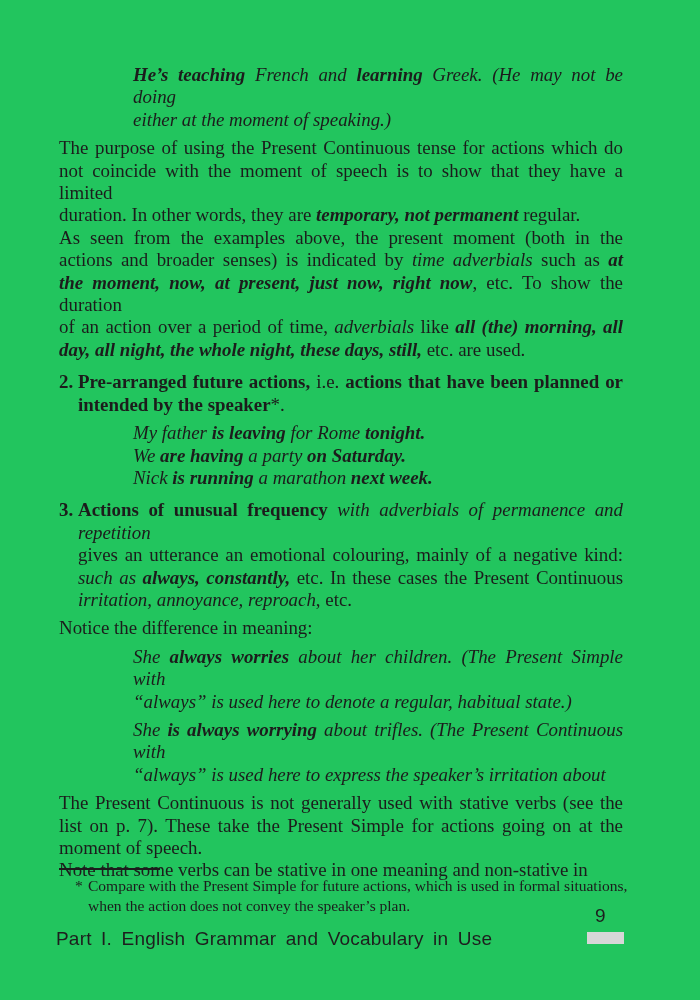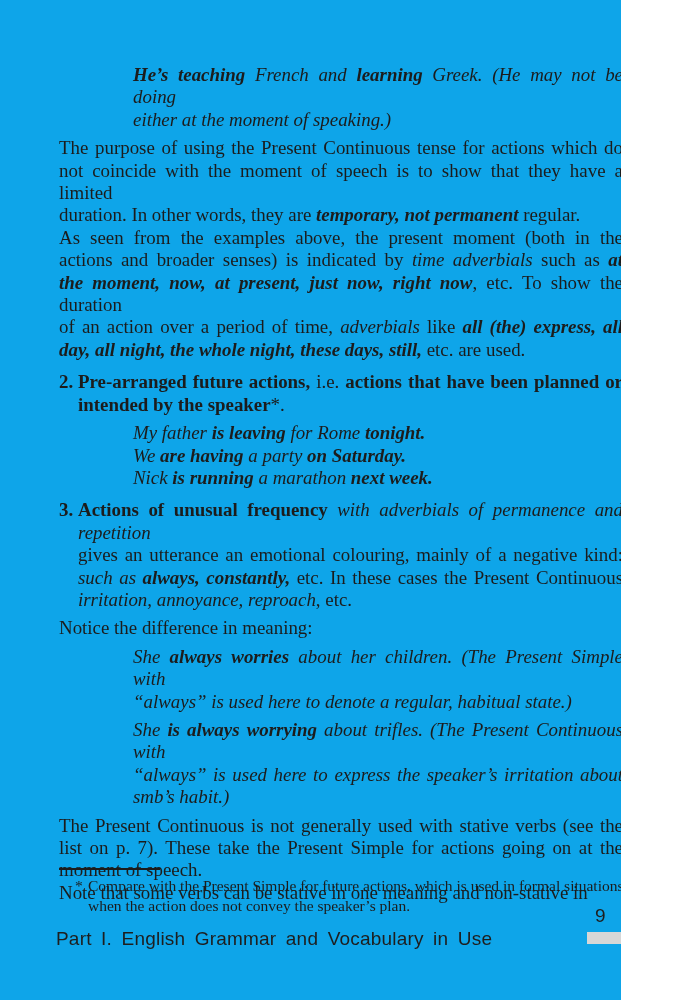--- a/index.html
+++ b/index.html
@@ -1,20 +1,20 @@
 <!DOCTYPE html>
 <html><head>
 <meta charset="utf-8">
 <style>
   * { margin:0; padding:0; box-sizing:border-box; }
   html, body { background:#ffffff; }
   .page {
     position:relative;
-    width:621px; height:1000px;
-    background:#0ea5e9;
+    width:700px; height:1000px;
+    background:#22c55e;
     color:#1c1c1c;
     font-family:"Liberation Serif", "DejaVu Serif", serif;
     overflow:hidden;
   }
   .body-col {
     position:absolute; left:59px; top:58px; width:564px;
     font-size:18.9px; line-height:22.4px;
   }
   
   .para .tline, .example .tline, .item-body .tline {
@@ -71,21 +71,21 @@
       </div>
       <div class="block para">
         <div class="tline"><span class="s-r">The purpose of using the Present Continuous tense for actions which do</span></div>
         <div class="tline"><span class="s-r">not coincide with the moment of speech is to show that they have a limited</span></div>
         <div class="tline"><span class="s-r">duration. In other words, they are </span><span class="s-bi">temporary, not permanent</span><span class="s-r"> regular.</span></div>
       </div>
       <div class="block para">
         <div class="tline"><span class="s-r">As seen from the examples above, the present moment (both in the</span></div>
         <div class="tline"><span class="s-r">actions and broader senses) is indicated by </span><span class="s-i">time adverbials</span><span class="s-r"> such as </span><span class="s-bi">at</span></div>
         <div class="tline"><span class="s-bi">the moment, now, at present, just now, right now</span><span class="s-r">, etc. To show the duration</span></div>
-        <div class="tline"><span class="s-r">of an action over a period of time, </span><span class="s-i">adverbials</span><span class="s-r"> like </span><span class="s-bi">all (the) express, all</span></div>
+        <div class="tline"><span class="s-r">of an action over a period of time, </span><span class="s-i">adverbials</span><span class="s-r"> like </span><span class="s-bi">all (the) morning, all</span></div>
         <div class="tline"><span class="s-bi">day, all night, the whole night, these days, still,</span><span class="s-r"> etc. are used.</span></div>
       </div>
       <div class="block numbered">
         <span class="item-num">2.</span>
         <div class="item-body">
           <div class="tline"><span class="s-b">Pre-arranged future actions,</span><span class="s-r"> i.e. </span><span class="s-b">actions that have been planned or</span></div>
           <div class="tline"><span class="s-b">intended by the speaker</span><span class="s-r">*.</span></div>
         </div>
       </div>
       <div class="block example-list">
@@ -105,21 +105,20 @@
       <div class="block para">
         <div class="tline"><span class="s-r">Notice the difference in meaning:</span></div>
       </div>
       <div class="block example">
         <div class="tline"><span class="s-i">She </span><span class="s-bi">always worries</span><span class="s-i"> about her children. (The Present Simple with</span></div>
         <div class="tline"><span class="s-i">“always” is used here to denote a regular, habitual state.)</span></div>
       </div>
       <div class="block example">
         <div class="tline"><span class="s-i">She </span><span class="s-bi">is always worrying</span><span class="s-i"> about trifles. (The Present Continuous with</span></div>
         <div class="tline"><span class="s-i">“always” is used here to express the speaker’s irritation about</span></div>
-        <div class="tline"><span class="s-i">smb’s habit.)</span></div>
       </div>
       <div class="block para">
         <div class="tline"><span class="s-r">The Present Continuous is not generally used with stative verbs (see the</span></div>
         <div class="tline"><span class="s-r">list on p. 7). These take the Present Simple for actions going on at the</span></div>
         <div class="tline"><span class="s-r">moment of speech.</span></div>
       </div>
       <div class="block para">
         <div class="tline"><span class="s-r">Note that some verbs can be stative in one meaning and non-stative in</span></div>
       </div>
     </main>

